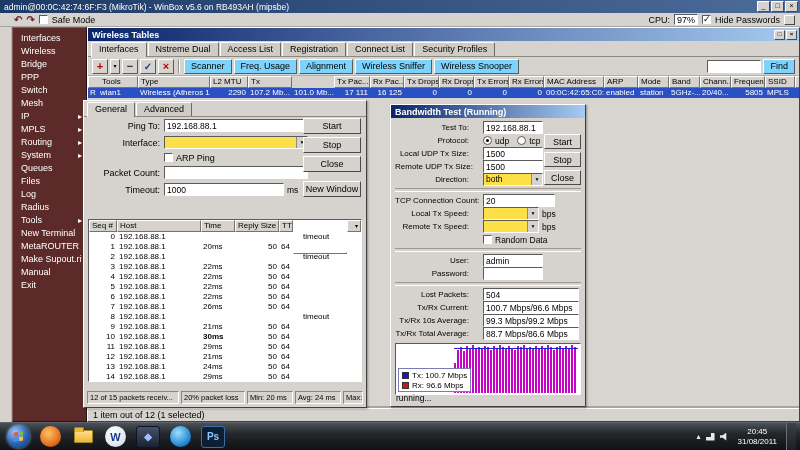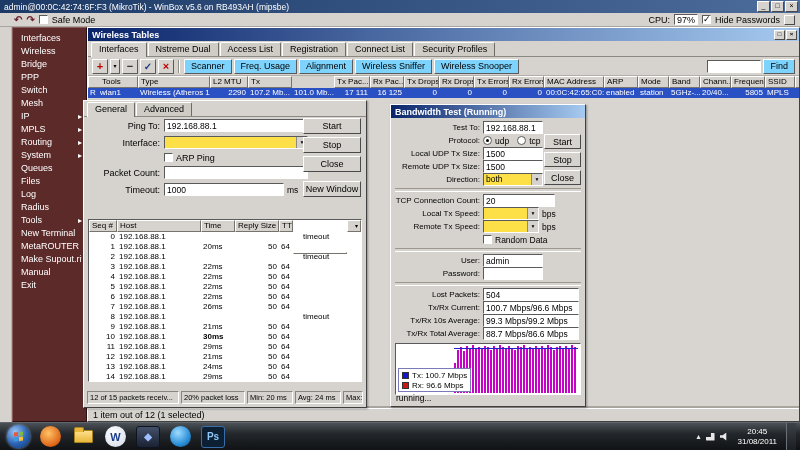--- a/index.html
+++ b/index.html
@@ -93,21 +93,21 @@
   .pt-cell{font-size:8px;line-height:10px;padding:0 2px;white-space:nowrap;overflow:hidden;flex:none}
   .pt-cell.num{text-align:right}
   .ping-status{position:absolute;left:3px;right:3px;bottom:3px;height:13px;display:flex;gap:2px}
   .ps-seg{border:1px solid;border-color:#8a867f #fff #fff #8a867f;font-size:7.5px;line-height:11px;padding:0 2px;white-space:nowrap;overflow:hidden;flex:none}
   .ps-seg.flex1{flex:1}
 
   
   #bw-dialog{left:390px;top:104px;width:196px;height:303px}
   .bw-body{position:relative;padding:3px 4px 0 4px}
   .bw-row{display:flex;align-items:center;height:13px}
-  .bw-label{width:88px;text-align:right;padding-right:3px;font-size:8px;white-space:nowrap;flex:none}
+  .bw-label{width:88px;text-align:right;padding-right:14px;font-size:8px;white-space:nowrap;flex:none}
   .w60{width:60px} .w72{width:72px} .w96{width:96px} .w56{width:56px}
   .bw-sep{height:4px;border-top:1px solid #9c988f;border-bottom:1px solid #fff;margin:2px 0}
   .bw-btns{position:absolute;top:16px;right:4px;width:37px;z-index:2}
   .bw-btns .d-btn{width:37px;height:15px;margin-bottom:3px}
   .bw-graph{height:52px;background:#fff;border:1px solid;border-color:#5a5a5a #fff #fff #5a5a5a;position:relative;margin-top:3px;overflow:hidden}
   .bars{position:absolute;left:58px;right:2px;bottom:1px;top:1px;display:flex;align-items:flex-end;gap:1px}
   .bar{width:2px;background:#c603c6;flex:none}
   .graph-line{position:absolute;left:58px;right:2px;top:4px;border-top:1px solid #2222cc}
   .graph-legend{position:absolute;left:2px;bottom:2px;background:#fff;border:1px solid #7a7ab8;padding:1px 3px;font-size:8px}
   .legend-row{display:flex;align-items:center;gap:3px;height:10px;white-space:nowrap}

